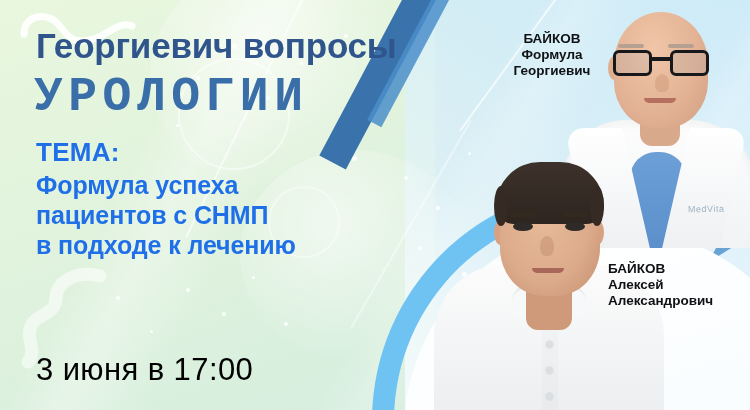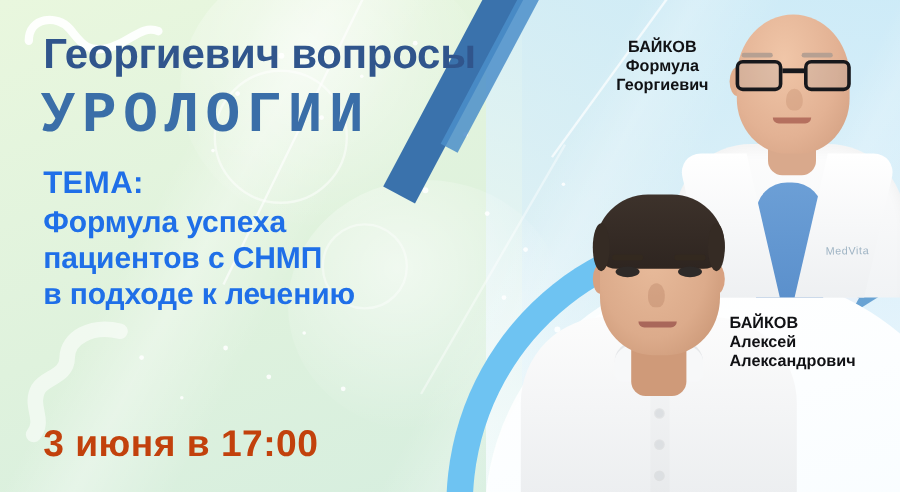--- a/index.html
+++ b/index.html
@@ -239,22 +239,22 @@
     left:36px; top:170px;
     font-size:25px; font-weight:700;
     color:#1f6fe8;
     line-height:30px;
     letter-spacing:-0.1px;
   }
   .subject div { white-space:nowrap; }
 
   .date {
     left:36px; top:352px;
-    font-size:31px; font-weight:700;
-    color:#c2410c;
+    font-size:31px; font-weight:400;
+    color:#000000;
     letter-spacing:.4px;
     white-space:nowrap;
   }
 
   
   .speaker { position:absolute; color:#101114; line-height:16px; }
   .speaker .ln {
     font-weight:700; white-space:nowrap;
   }
   .speaker-1 { left:493px; top:31px; text-align:center; width:118px; }

